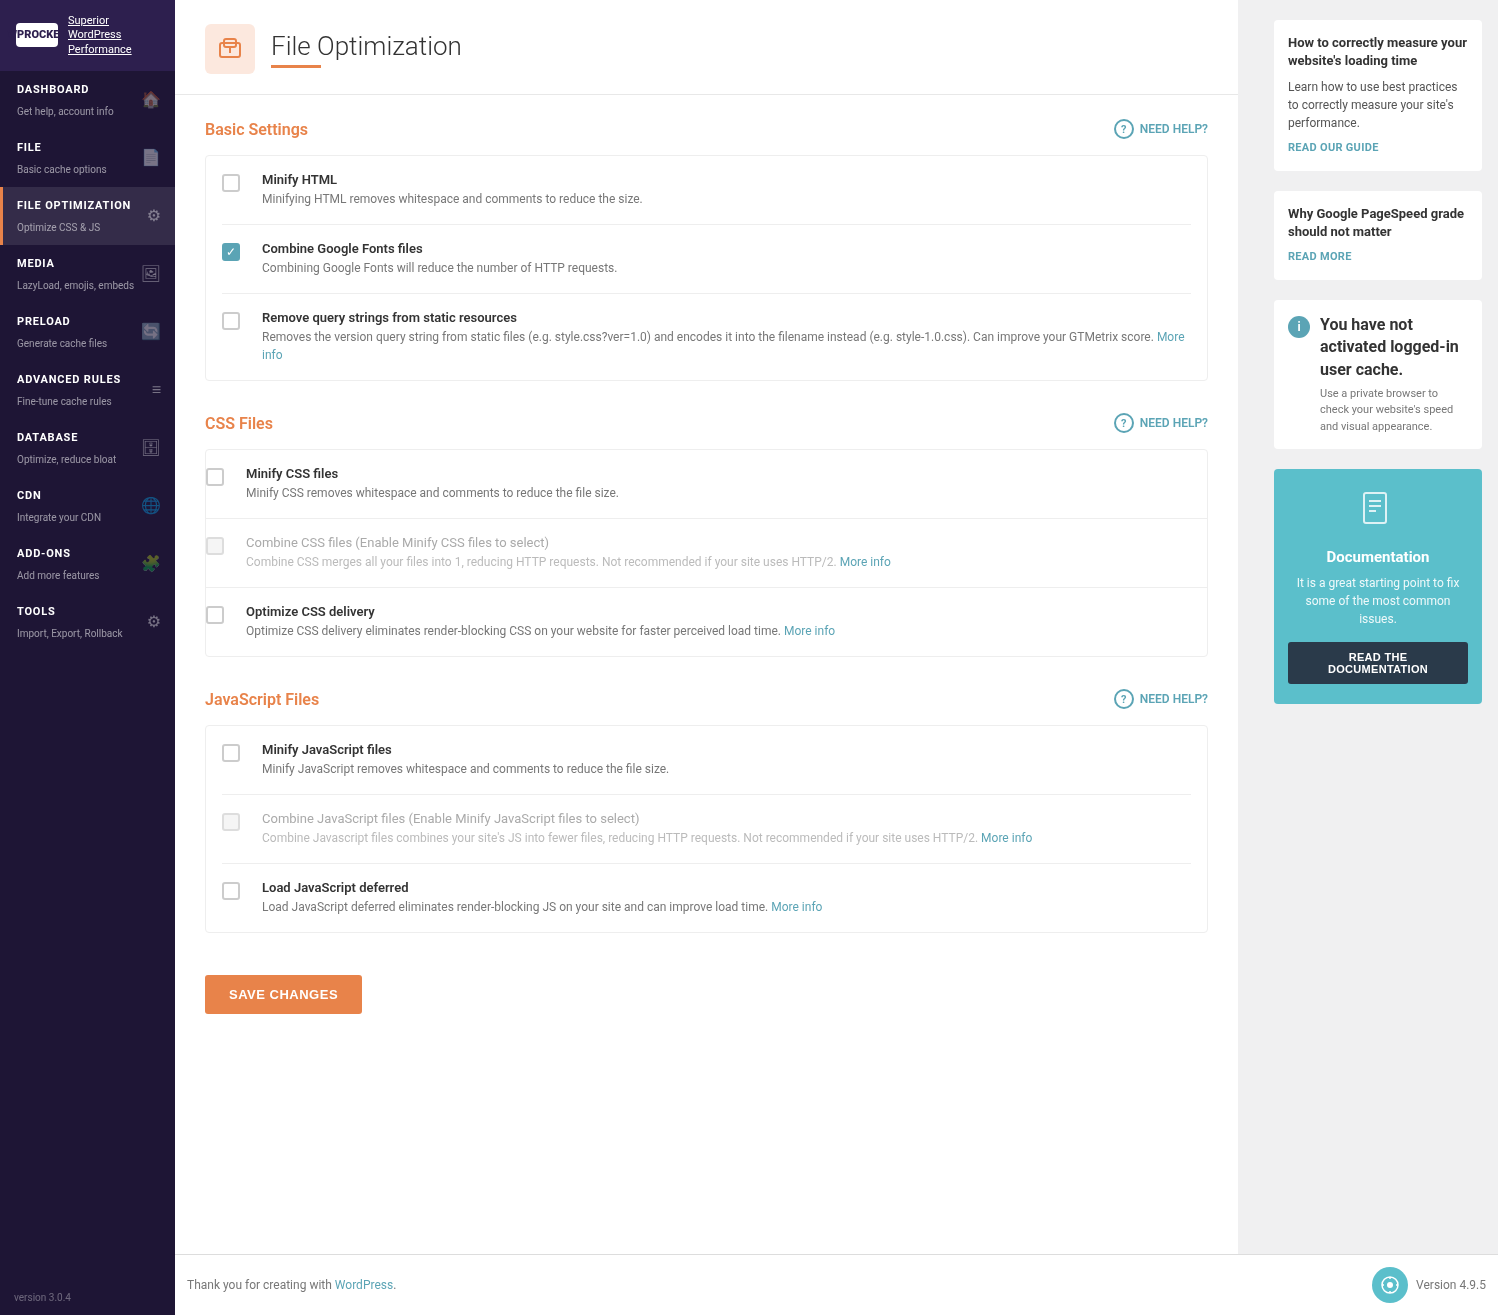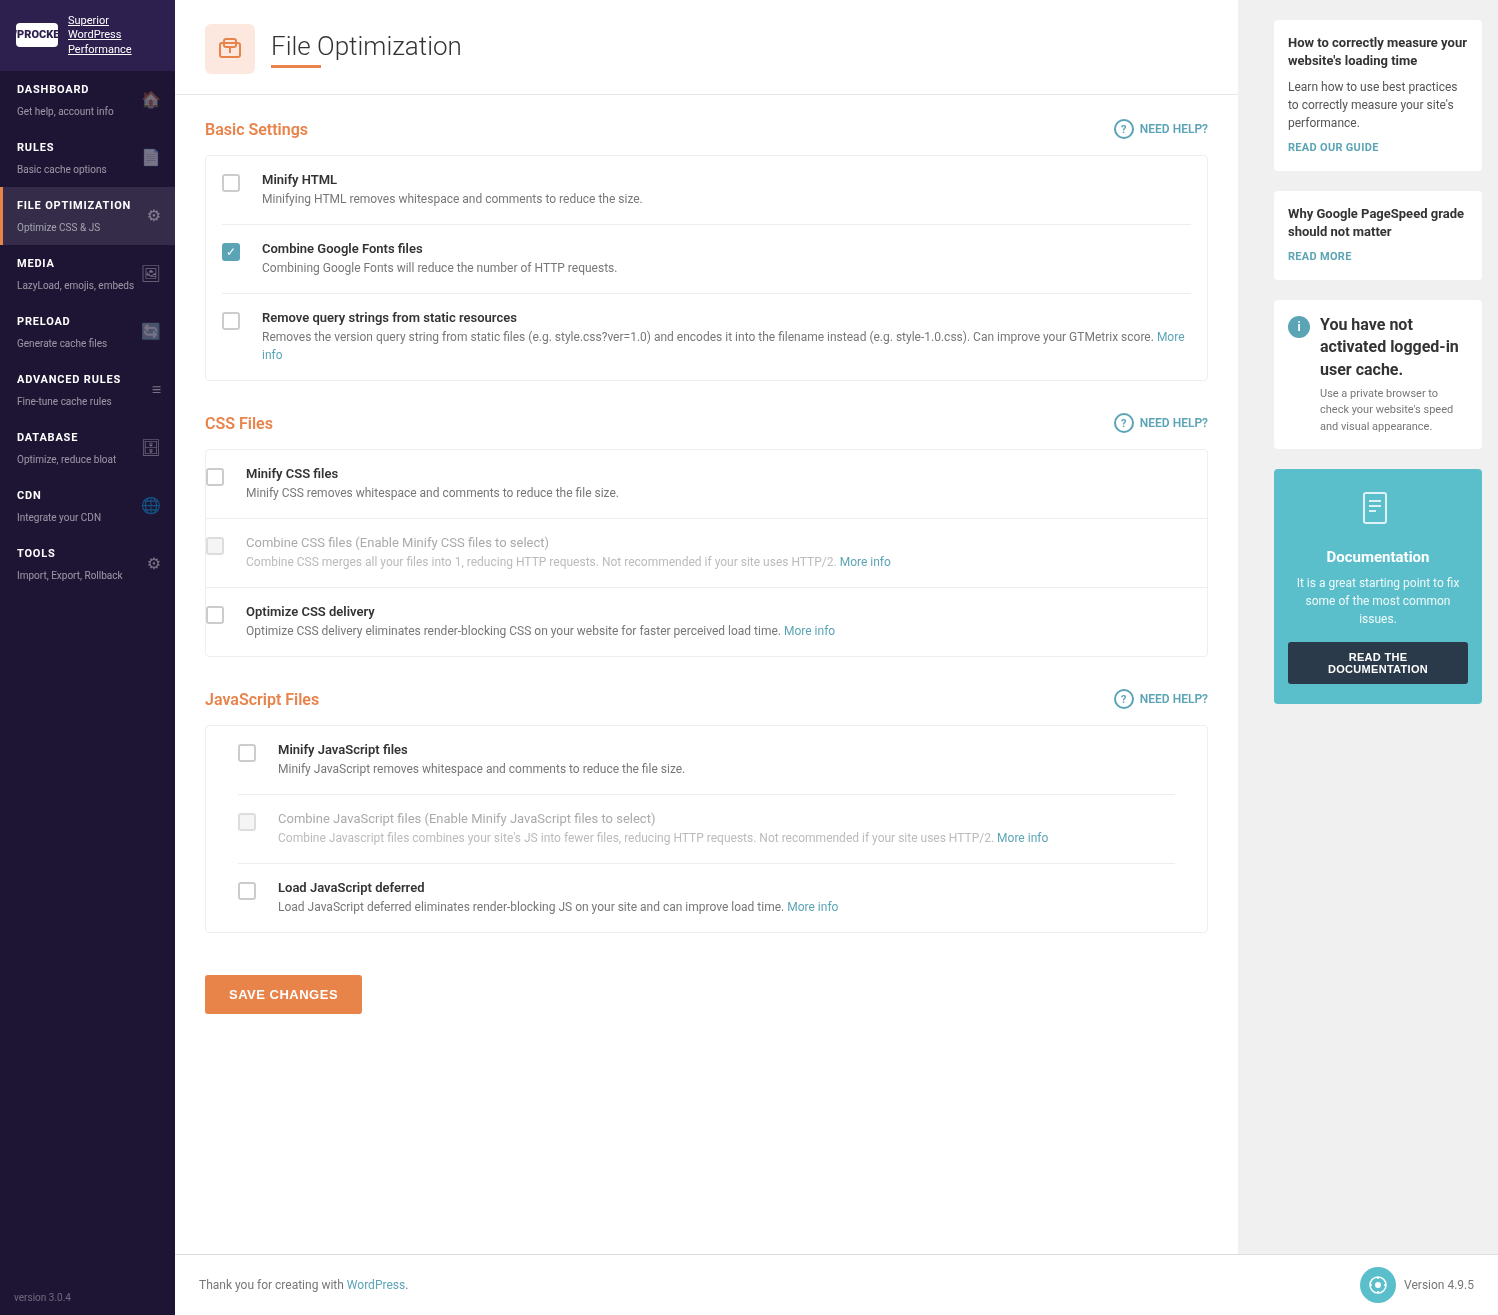--- a/index.html
+++ b/index.html
@@ -320,21 +320,21 @@
       border-radius: 3px;
       cursor: pointer;
       letter-spacing: 0.3px;
       width: 100%;
     }
 
     
     .footer {
       background: #fff;
       border-top: 1px solid #ddd;
-      padding: 12px 24px;
+      padding: 12px 12px;
       display: flex;
       justify-content: space-between;
       align-items: center;
       font-size: 12px;
       color: #777;
     }
     .footer a { color: #5ba4b5; text-decoration: none; }
     .footer-version {
       display: flex;
       align-items: center;
@@ -375,21 +375,21 @@
 
     <div class="nav-item">
     <div class="nav-item-content">
       <span class="nav-item-title">DASHBOARD</span>
       <span class="nav-item-subtitle">Get help, account info</span>
     </div>
     <span class="nav-icon">🏠</span>
   </div>
         <div class="nav-item">
     <div class="nav-item-content">
-      <span class="nav-item-title">RULES</span>
+      <span class="nav-item-title">FILE</span>
       <span class="nav-item-subtitle">Basic cache options</span>
     </div>
     <span class="nav-icon">📄</span>
   </div>
         <div class="nav-item active">
     <div class="nav-item-content">
       <span class="nav-item-title">FILE OPTIMIZATION</span>
       <span class="nav-item-subtitle">Optimize CSS &amp; JS</span>
     </div>
     <span class="nav-icon">⚙</span>
@@ -421,20 +421,27 @@
       <span class="nav-item-subtitle">Optimize, reduce bloat</span>
     </div>
     <span class="nav-icon">🗄</span>
   </div>
         <div class="nav-item">
     <div class="nav-item-content">
       <span class="nav-item-title">CDN</span>
       <span class="nav-item-subtitle">Integrate your CDN</span>
     </div>
     <span class="nav-icon">🌐</span>
+  </div>
+        <div class="nav-item">
+    <div class="nav-item-content">
+      <span class="nav-item-title">ADD-ONS</span>
+      <span class="nav-item-subtitle">Add more features</span>
+    </div>
+    <span class="nav-icon">🧩</span>
   </div>
         <div class="nav-item">
     <div class="nav-item-content">
       <span class="nav-item-title">TOOLS</span>
       <span class="nav-item-subtitle">Import, Export, Rollback</span>
     </div>
     <span class="nav-icon">⚙</span>
   </div>
       </nav>
 
@@ -527,21 +534,21 @@
                 </div>
               </div>
               <div class="section">
                 <div class="section-header">
     <span class="section-title">JavaScript Files</span>
     <div class="need-help">
       <div class="need-help-icon">?</div>
       <span>NEED HELP?</span>
     </div>
   </div>
-                <div style="border: 1px solid rgb(238, 238, 238); border-radius: 4px; padding: 0px 32px;">
+                <div style="border: 1px solid rgb(238, 238, 238); border-radius: 4px; padding: 0px 16px;">
                   <div class="option-row">
       <div class="option-checkbox"></div>
       <div class="option-content">
         <div class="option-label">Minify JavaScript files</div>
         <div class="option-desc">Minify JavaScript removes whitespace and comments to reduce the file size.</div>
       </div>
     </div>
                   <div class="option-row">
       <div class="option-checkbox disabled"></div>
       <div class="option-content">

